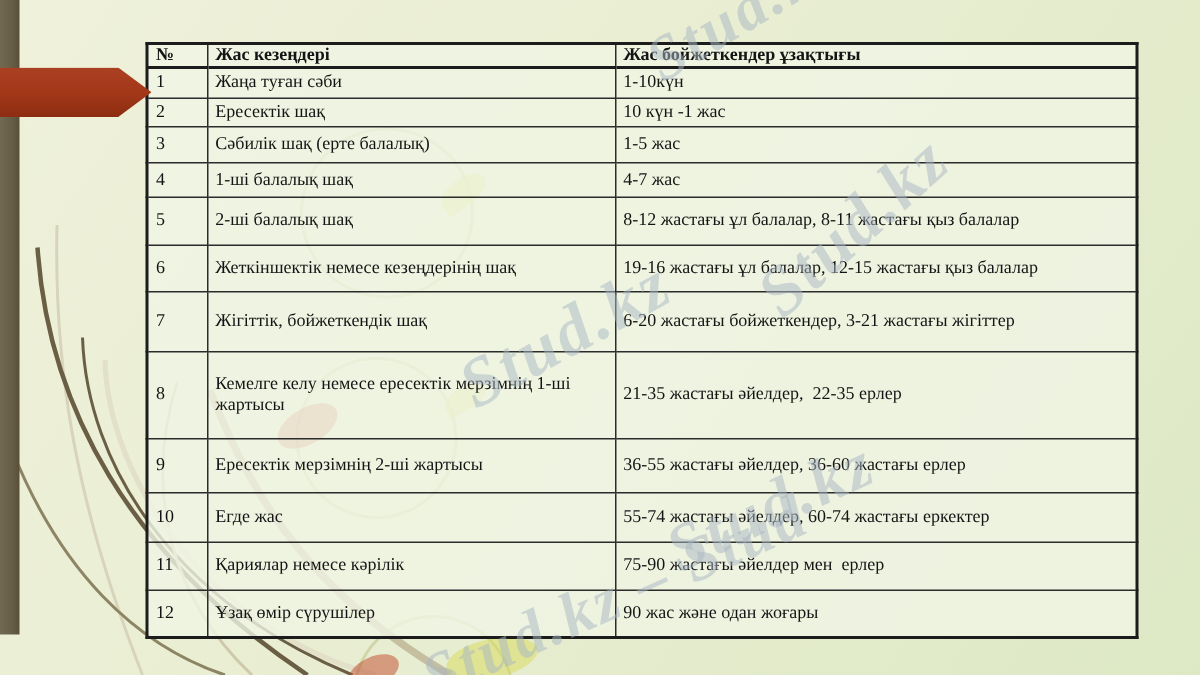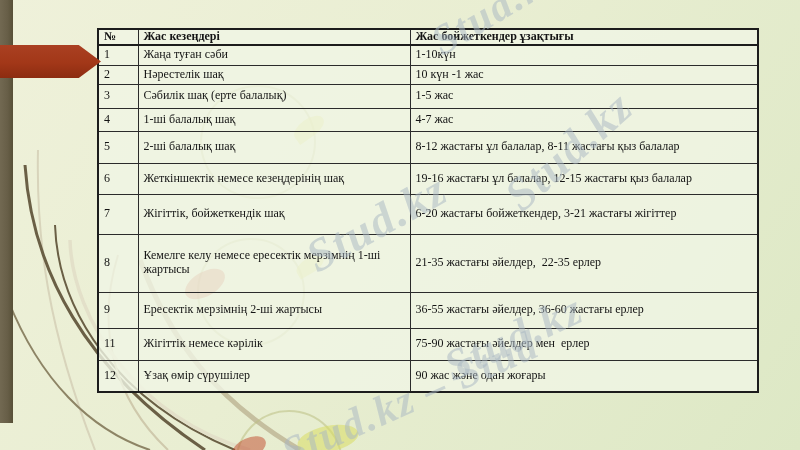--- a/index.html
+++ b/index.html
@@ -85,21 +85,21 @@
       </tr>
     </thead>
     <tbody>
       <tr style="height:20px;">
         <td>1</td>
         <td>Жаңа туған сәби</td>
         <td>1-10күн</td>
       </tr>
       <tr style="height:19px;">
         <td>2</td>
-        <td>Нәрестелік шақ</td>
+        <td>Ересектік шақ</td>
         <td>10 күн -1 жас</td>
       </tr>
       <tr style="height:24px;">
         <td>3</td>
         <td>Сәбилік шақ (ерте балалық)</td>
         <td>1-5 жас</td>
       </tr>
       <tr style="height:23px;">
         <td>4</td>
         <td>1-ші балалық шақ</td>
@@ -123,23 +123,28 @@
       <tr style="height:58px;">
         <td>8</td>
         <td>Кемелге келу немесе ересектік мерзімнің 1-ші жартысы</td>
         <td>21-35 жастағы әйелдер,  22-35 ерлер</td>
       </tr>
       <tr style="height:36px;">
         <td>9</td>
         <td>Ересектік мерзімнің 2-ші жартысы</td>
         <td>36-55 жастағы әйелдер, 36-60 жастағы ерлер</td>
       </tr>
+      <tr style="height:33px;">
+        <td>10</td>
+        <td>Егде жас</td>
+        <td>55-74 жастағы әйелдер, 60-74 жастағы еркектер</td>
+      </tr>
       <tr style="height:32px;padding-left:23px;">
         <td>11</td>
-        <td>Жігіттік немесе кәрілік</td>
+        <td>Қариялар немесе кәрілік</td>
         <td>75-90 жастағы әйелдер мен  ерлер</td>
       </tr>
       <tr style="height:32px;margin-top:28px;">
         <td>12</td>
         <td>Ұзақ өмір сүрушілер</td>
         <td>90 жас және одан жоғары</td>
       </tr>
     </tbody>
   </table>
 

